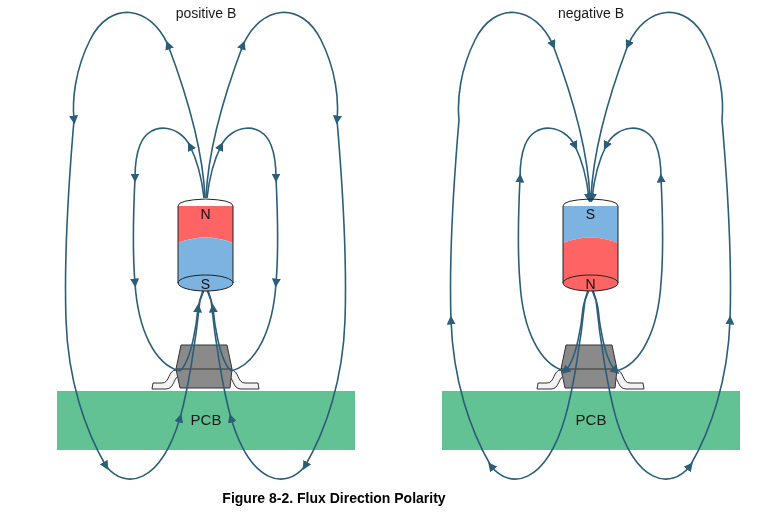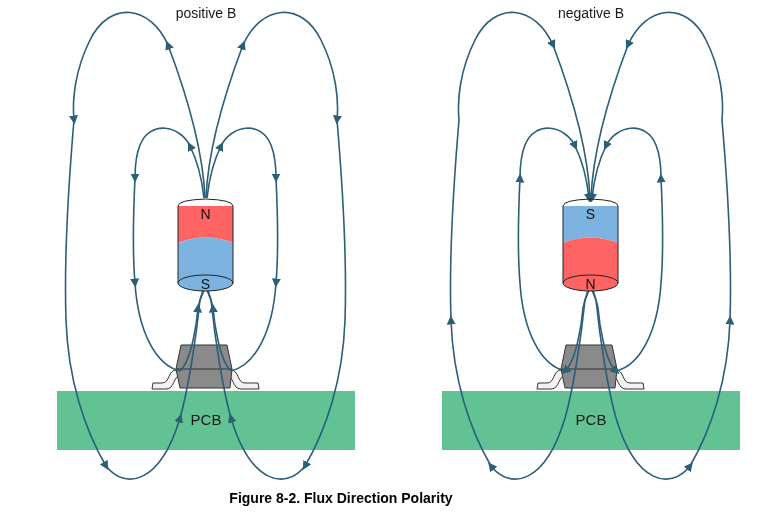--- a/index.html
+++ b/index.html
@@ -1,21 +1,21 @@
 <!DOCTYPE html>
 <html><head>
 <meta charset="utf-8">
 <style>
   html, body { margin: 0; padding: 0; background: #ffffff; }
   body { width: 768px; height: 516px; position: relative; overflow: hidden; font-family: "Liberation Sans", sans-serif; }
   svg { position: absolute; left: 0; top: 0; }
   .panel-title { font-family: "Liberation Sans", sans-serif; font-size: 14px; fill: #1a1a1a; }
   .pole-label { font-family: "Liberation Sans", sans-serif; font-size: 14px; fill: #111111; }
   .pcb-label { font-family: "Liberation Sans", sans-serif; font-size: 15px; fill: #1a1a1a; }
-  .caption { position: absolute; left: 7px; width: 668px; top: 490px; text-align: center; font-family: "Liberation Sans", sans-serif; font-weight: bold; font-size: 14px; color: #000; }
+  .caption { position: absolute; left: 0; width: 668px; top: 490px; text-align: center; font-family: "Liberation Sans", sans-serif; font-weight: bold; font-size: 14px; color: #000; }
   .flux { fill: none; stroke-width: 1.6; }
 </style>
 </head>
 <body>
 
 <svg id="diagram" width="768" height="516" viewBox="0 0 768 516" xmlns="http://www.w3.org/2000/svg">
   <defs>
     <marker id="arrow" viewBox="0 0 10 10" refX="5" refY="5" markerWidth="9" markerHeight="9" orient="auto-start-reverse" markerUnits="userSpaceOnUse">
       <path d="M0,0 L10,5 L0,10 Z" fill="#2b5e78"></path>
     </marker>

